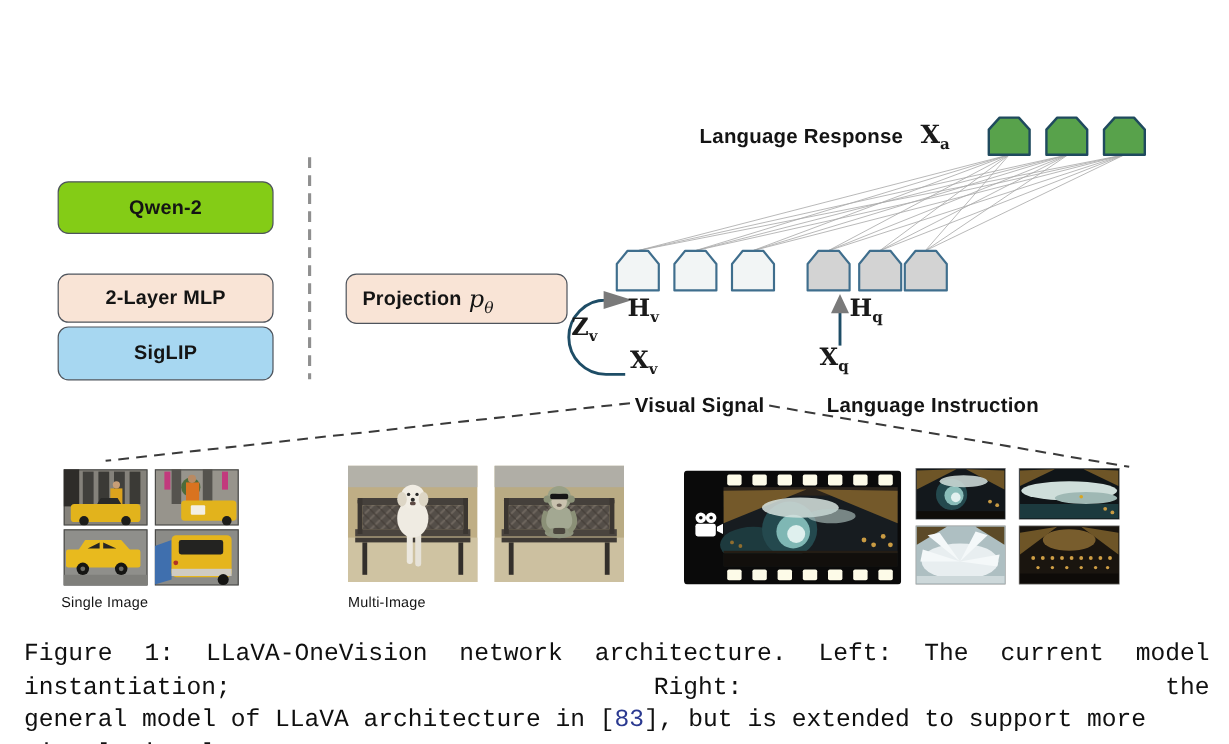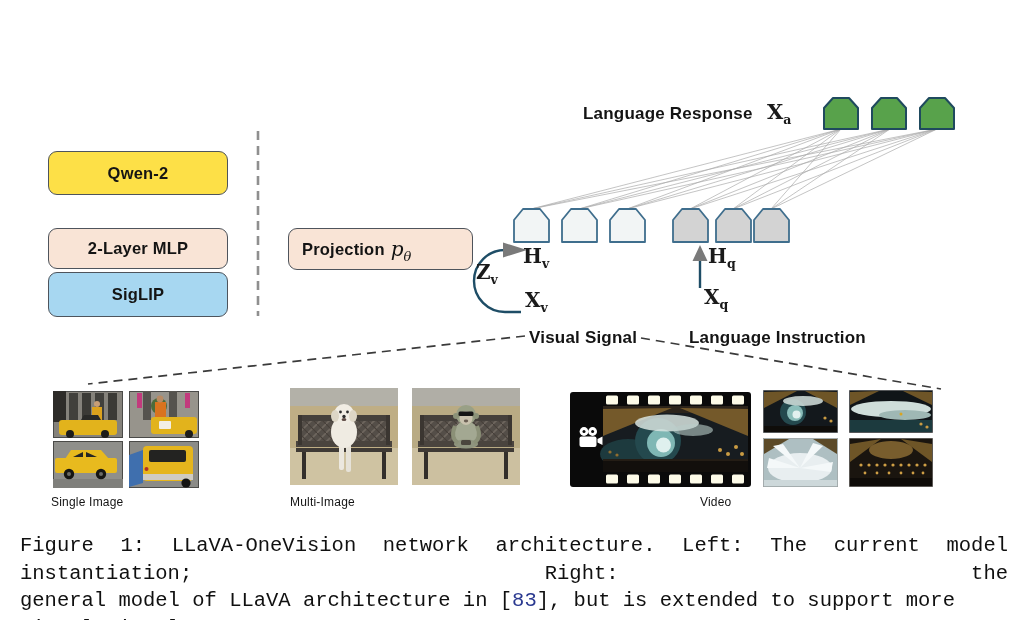--- a/index.html
+++ b/index.html
@@ -23,21 +23,21 @@
            font-family:Liberation Mono, monospace;font-size:20.5px;line-height:27.5px;color:#101010;}
   .caption .l1{text-align:justify;text-align-last:justify;}
   .cite{color:#2a3990;}
   .txt{position:absolute;z-index:6;}
 </style>
 </head>
 <body>
 
 <div class="stage">
 
-  <div class="box" style="left:48px;top:151px;width:180px;height:44px;background:#fde047;">
+  <div class="box" style="left:48px;top:151px;width:180px;height:44px;background:#84cc16;">
     <span>Qwen-2</span>
   </div>
   <div class="box" style="left:48px;top:228px;width:180px;height:41px;background:#f9e4d6;">
     <span>2-Layer MLP</span>
   </div>
   <div class="box" style="left:48px;top:272px;width:180px;height:45px;background:#a7d7f1;align-items:center;">
     <span>SigLIP</span>
   </div>
 
   <div class="box la" style="left:288px;top:228px;width:185px;height:42px;background:#f9e4d6;">
@@ -315,29 +315,28 @@
     <span>X</span><sub>a</sub></span>
 
   <span class="bmath txt" style="left:523px;top:244px;">
     <span>H</span><sub>v</sub></span>
   <span class="bmath txt" style="left:476px;top:260px;">
     <span>Z</span><sub>v</sub></span>
   <span class="bmath txt" style="left:525px;top:288px;">
     <span>X</span><sub>v</sub></span>
   <span class="bmath txt" style="left:708px;top:244px;">
     <span>H</span><sub>q</sub></span>
-  <span class="bmath txt" style="left:683px;top:285px;margin-left:21px;">
+  <span class="bmath txt" style="left:683px;top:285px;">
     <span>X</span><sub>q</sub></span>
 
   <div class="label txt" style="left:529px;top:328px;">Visual Signal</div>
   <div class="label txt" style="left:689px;top:328px;">Language Instruction</div>
 
   <div class="modality-label" style="left:51px;top:495px;width:150px;">Single Image</div>
   <div class="modality-label" style="left:290px;top:495px;width:230px;">Multi-Image</div>
-  <div class="modality-label" style="left:700px;top:495px;width:190px;">Video</div>
 
   <div class="caption">
     <div class="l1">Figure 1: LLaVA-OneVision network architecture. Left: The current model instantiation; Right: the</div>
     <div class="l2">
       <span>general model of LLaVA architecture in [</span><span class="cite">83</span><span>], but is extended to support more visual signals.</span>
     </div>
   </div>
 
 </div>
 

